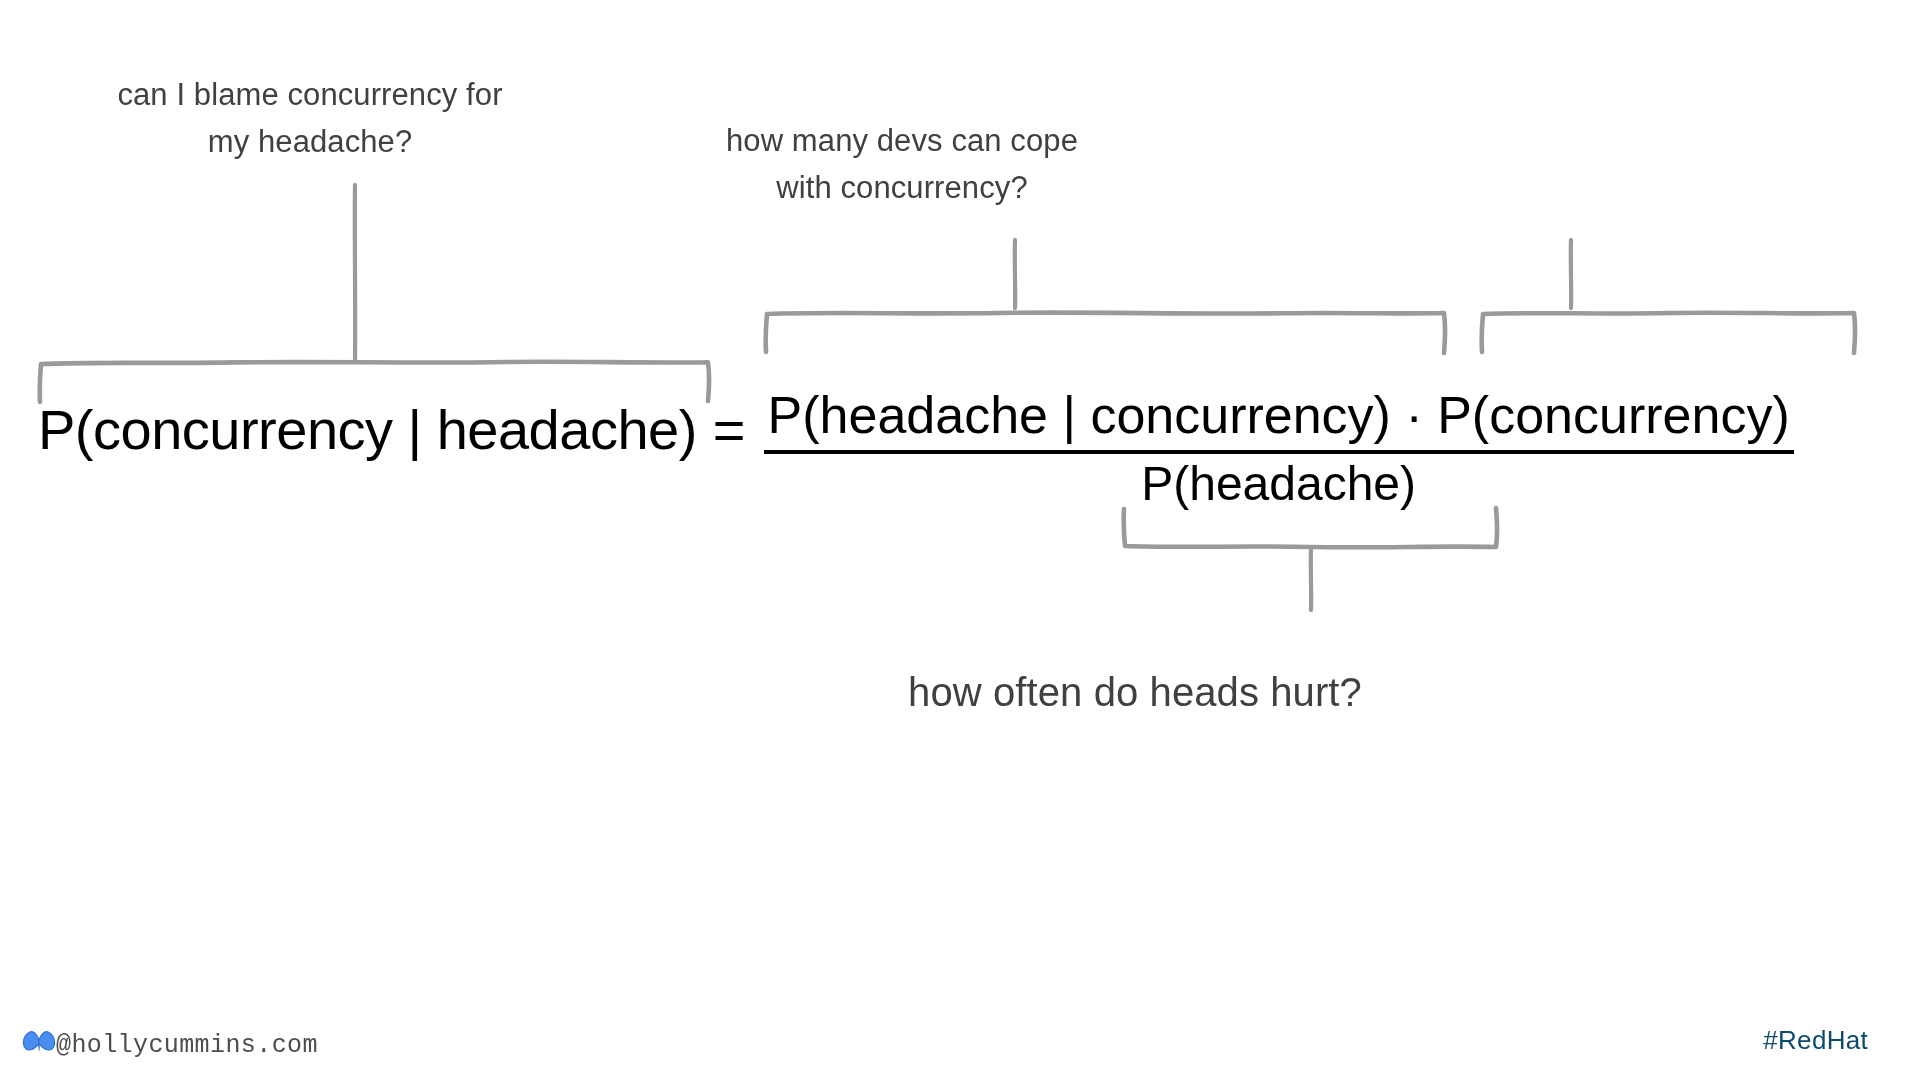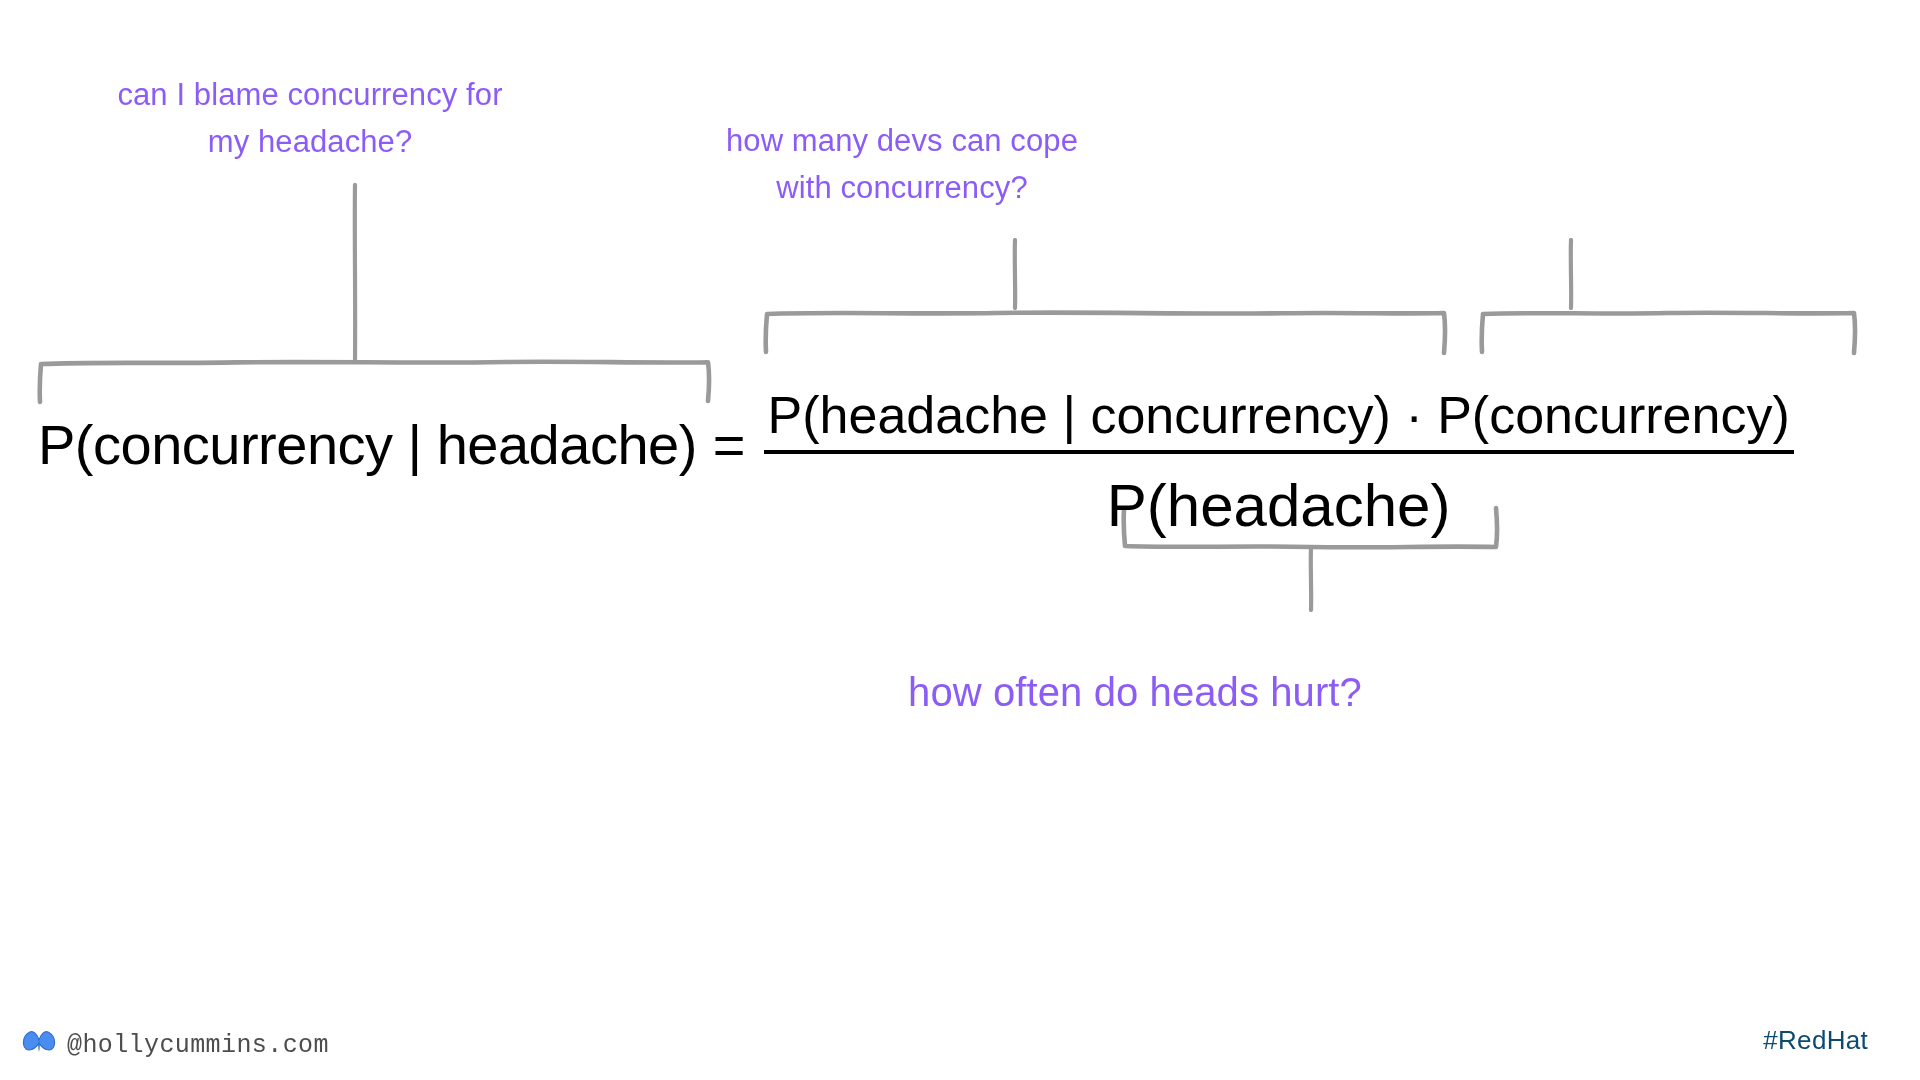--- a/index.html
+++ b/index.html
@@ -16,21 +16,21 @@
   }
   #slide {
     position: absolute;
     inset: 0;
     background: #ffffff;
   }
 
   
   .annot {
     position: absolute;
-    color: #8b5cf6;
+    color: #404040;
     font-family: "Liberation Sans", sans-serif;
     font-weight: 300;
     font-size: 31px;
     line-height: 1.50;
     text-align: center;
     letter-spacing: 0.1px;
     white-space: pre-line;
   }
   #annot-left   { left: 60px;   top: 72px;  width: 500px; }
   #annot-mid    { left: 652px;  top: 118px; width: 500px; }
@@ -70,23 +70,23 @@
     white-space: nowrap;
     padding: 0 4px 7px 4px;
     line-height: 1.08;
   }
   #frac-bar {
     height: 4px;
     background: #000000;
     width: 100%;
   }
   #denominator {
-    font-size: 60px;
+    font-size: 48px;
     white-space: nowrap;
-    padding-top: 20px;
+    padding-top: 4px;
     line-height: 1.08;
   }
 
   
   .bracket {
     position: absolute;
     overflow: visible;
   }
   .bracket path {
     fill: none;
@@ -107,21 +107,20 @@
   #br-right  { left: 1478px; top: 303px; }
   #br-bottom { left: 1120px; top: 507px; }
 
   
   #footer-left {
     position: absolute;
     left: 22px;
     bottom: 20px;
     display: flex;
     align-items: center;
-    gap: 11px;
   }
   #bluesky-icon { display: block; }
   #handle {
     color: #4d4d4d;
     font-family: "Liberation Mono", "DejaVu Sans Mono", monospace;
     font-size: 25px;
     letter-spacing: 0.4px;
   }
   #hashtag {
     position: absolute;

